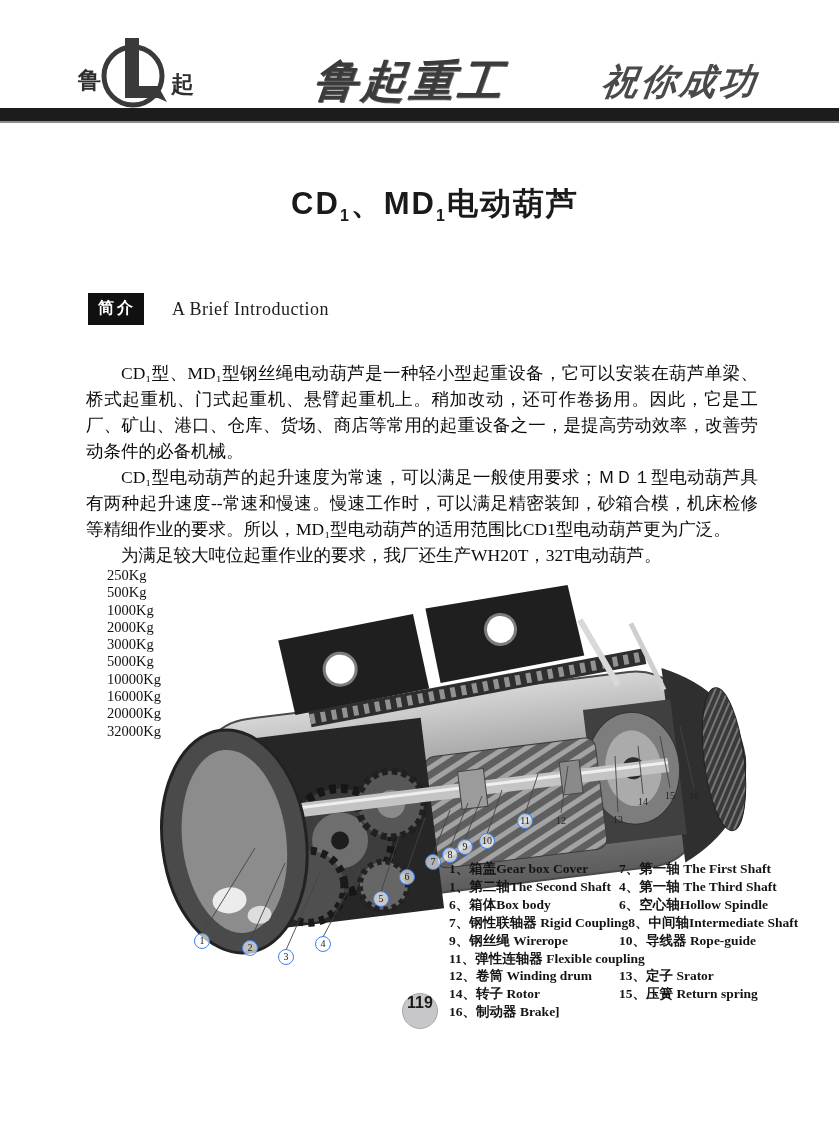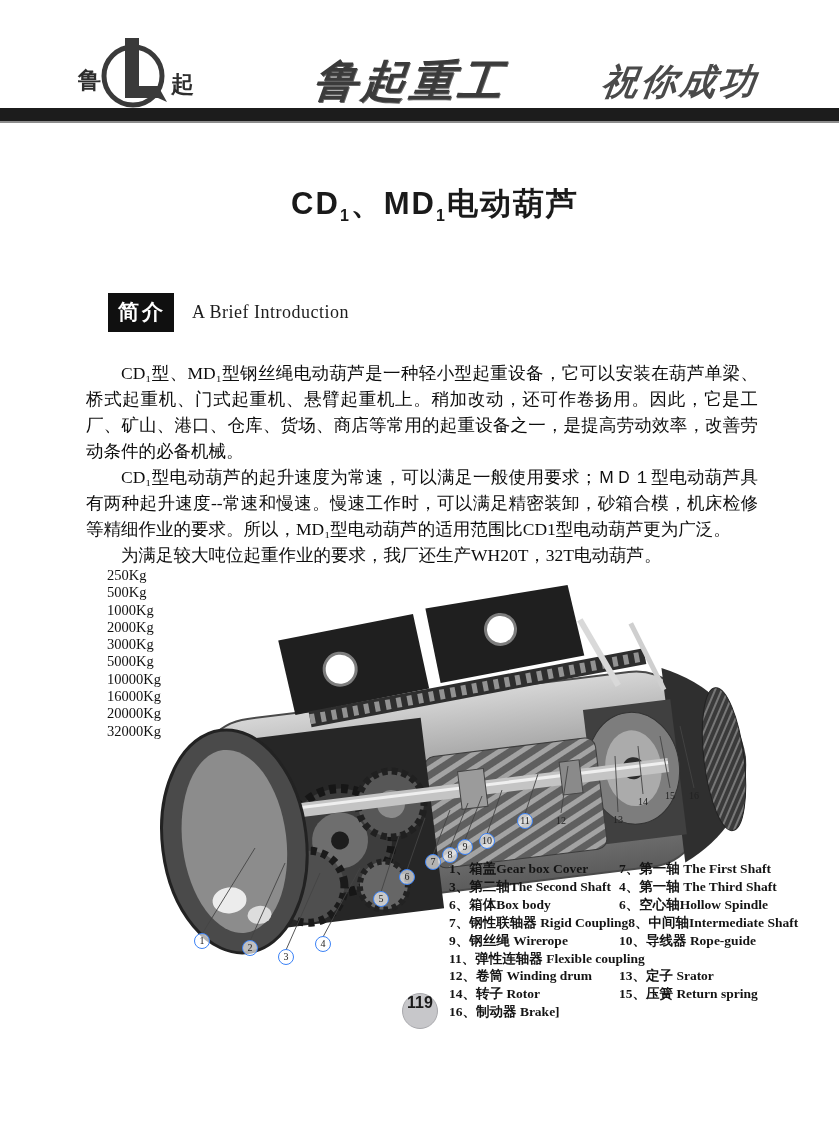--- a/index.html
+++ b/index.html
@@ -34,25 +34,25 @@
     font-family:"Liberation Sans","DejaVu Sans",sans-serif;
     font-size:31px;font-weight:700;letter-spacing:2px;color:#1a1a1a;
   }
   .title sub{font-size:16px;font-weight:700;}
 
   
   .intro-row{position:absolute;left:88px;top:293px;height:38px;}
   .badge{
     display:inline-block;background:var(--badge,#101010);color:#fff;
     font-family:"Liberation Sans","DejaVu Sans",sans-serif;
-    font-size:21px;font-weight:700;letter-spacing:3px;
-    padding:5px 8px 6px 10px;vertical-align:middle;margin-left:20px;
+    font-size:16px;font-weight:700;letter-spacing:3px;
+    padding:5px 8px 6px 10px;vertical-align:middle;
   }
   .intro-heading{
-    display:inline-block;margin-left:14px;vertical-align:middle;
+    display:inline-block;margin-left:24px;vertical-align:middle;
     font-size:18px;color:#1c1c1c;letter-spacing:0.5px;
   }
 
   
   .bodytext{position:absolute;left:86px;top:360px;width:672px;}
   .bodytext p{
     margin:0;text-indent:2em;text-align:justify;
     font-size:17.5px;line-height:26px;color:#0d0d0d;
   }
 
@@ -237,21 +237,21 @@
         <div class="callout" style="left: 564px; top: 217px;">16</div>
       </div>
   </div>
 
   <div class="parts">
       <div class="parts-row">
         <span class="part-item">1、箱盖Gear box Cover</span>
         <span class="part-item">7、第一轴 The First Shaft</span>
       </div>
       <div class="parts-row">
-        <span class="part-item">3、第二轴The Second Shaft</span>
+        <span class="part-item">1、第二轴The Second Shaft</span>
         <span class="part-item">4、第一轴 The Third Shaft</span>
       </div>
       <div class="parts-row">
         <span class="part-item">6、箱体Box body</span>
         <span class="part-item">6、空心轴Hollow Spindle</span>
       </div>
       <div class="parts-row">
         <span class="part-item">7、钢性联轴器 Rigid Coupling</span>
         <span class="part-item">8、中间轴Intermediate Shaft</span>
       </div>

